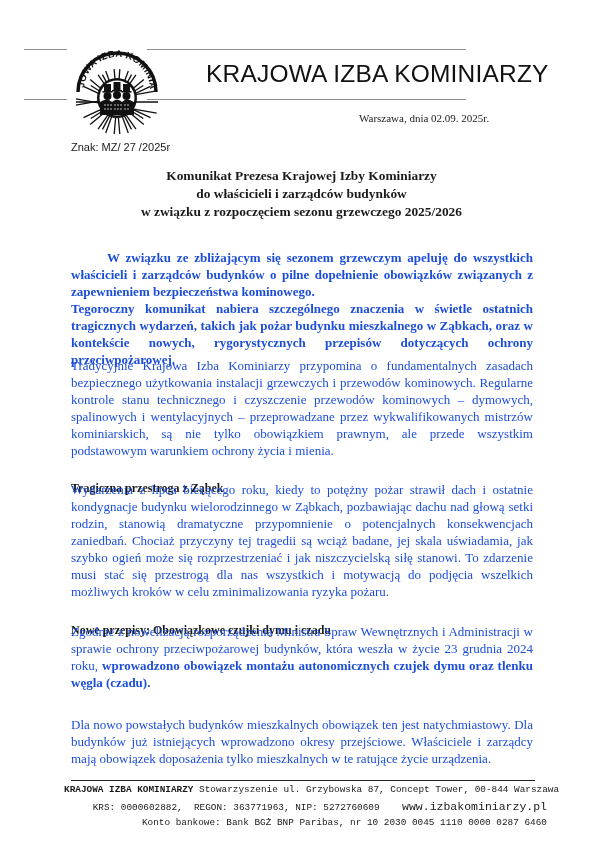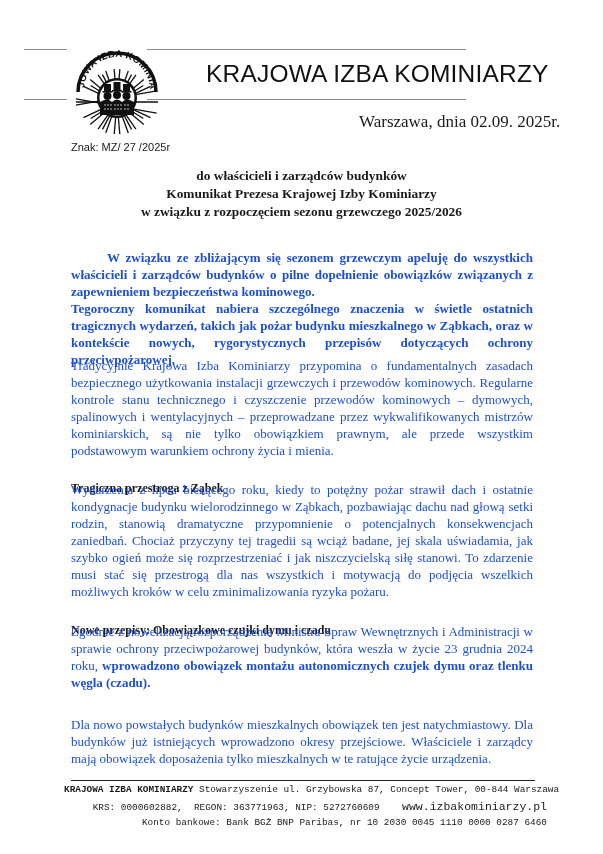--- a/index.html
+++ b/index.html
@@ -1,20 +1,20 @@
 <!DOCTYPE html>
 <html><head>
 <meta charset="utf-8">
 <style>
   html, body { margin: 0; padding: 0; background: #ffffff; }
   body { width: 603px; height: 854px; position: relative; overflow: hidden; color: #1a1a1a; }
   .hline { position: absolute; height: 1px; background: #8c8c8c; }
   .logo { position: absolute; left: 70px; top: 40px; width: 94px; height: 94px; }
   .org-title { position: absolute; left: 206px; top: 60px; font-family: "Liberation Sans", sans-serif; font-size: 24.5px; letter-spacing: 0.2px; color: #111; white-space: nowrap; }
-  .date { position: absolute; left: 359px; top: 112px; font-family: "Liberation Serif", serif; font-size: 17px; color: #1a1a1a; white-space: nowrap; }
+  .date { position: absolute; left: 359px; top: 112px; font-family: "Liberation Serif", serif; font-size: 11px; color: #1a1a1a; white-space: nowrap; }
   .ref { position: absolute; left: 71px; top: 141px; font-family: Liberation Sans, sans-serif; font-size: 11px; color: #1a1a1a; white-space: nowrap; }
   .heading { position: absolute; left: 60px; width: 483px; top: 167px; text-align: center; font-family: "Liberation Serif", serif; font-weight: bold; font-size: 13.4px; line-height: 18px; color: #1a1a1a; }
   .body { position: absolute; left: 71px; width: 462px; font-family: "Liberation Serif", serif; font-size: 13px; line-height: 17px; text-align: justify; color: #1d4ed8; margin-top: 16px; }
   .body p { margin: 0; }
   .bold { font-weight: bold; }
   .indent { text-indent: 36px; }
   .sect-title { font-family: "Liberation Serif", serif; font-weight: bold; font-size: 12px; position: absolute; left: 71px; color: #1a1a1a; margin-top: 35px; }
   .footer-line { position: absolute; left: 71px; width: 464px; top: 780px; height: 1px; background: #222; }
   .footer { position: absolute; left: 64px; width: 483px; text-align: right; font-family: Liberation Mono, monospace; font-size: 9.4px; color: #1a1a1a; white-space: nowrap; }
   .footer .www { font-size: 11.5px; }
@@ -96,22 +96,22 @@
   </svg>
 </div>
 
 <div class="org-title">KRAJOWA IZBA KOMINIARZY</div>
 
 <div class="date">Warszawa, dnia 02.09. 2025r.</div>
 
 <div class="ref">Znak: MZ/ 27 /2025r</div>
 
 <div class="heading">
+  <div>Komunikat Prezesa Krajowej Izby Kominiarzy</div>
   <div>do właścicieli i zarządców budynków</div>
-  <div>Komunikat Prezesa Krajowej Izby Kominiarzy</div>
   <div>w związku z rozpoczęciem sezonu grzewczego 2025/2026</div>
 </div>
 
 <div class="body bold" style="top:233px;">
   <p class="indent">W związku ze zbliżającym się sezonem grzewczym apeluję do wszystkich właścicieli i zarządców budynków o pilne dopełnienie obowiązków związanych z zapewnieniem bezpieczeństwa kominowego.</p>
   <p>Tegoroczny komunikat nabiera szczególnego znaczenia w świetle ostatnich tragicznych wydarzeń, takich jak pożar budynku mieszkalnego w Ząbkach, oraz w kontekście nowych, rygorystycznych przepisów dotyczących ochrony przeciwpożarowej.</p>
 </div>
 
 <div class="body" style="top:341px;">
   <p>Tradycyjnie Krajowa Izba Kominiarzy przypomina o fundamentalnych zasadach bezpiecznego użytkowania instalacji grzewczych i przewodów kominowych. Regularne kontrole stanu technicznego i czyszczenie przewodów kominowych – dymowych, spalinowych i wentylacyjnych – przeprowadzane przez wykwalifikowanych mistrzów kominiarskich, są nie tylko obowiązkiem prawnym, ale przede wszystkim podstawowym warunkiem ochrony życia i mienia.</p>

